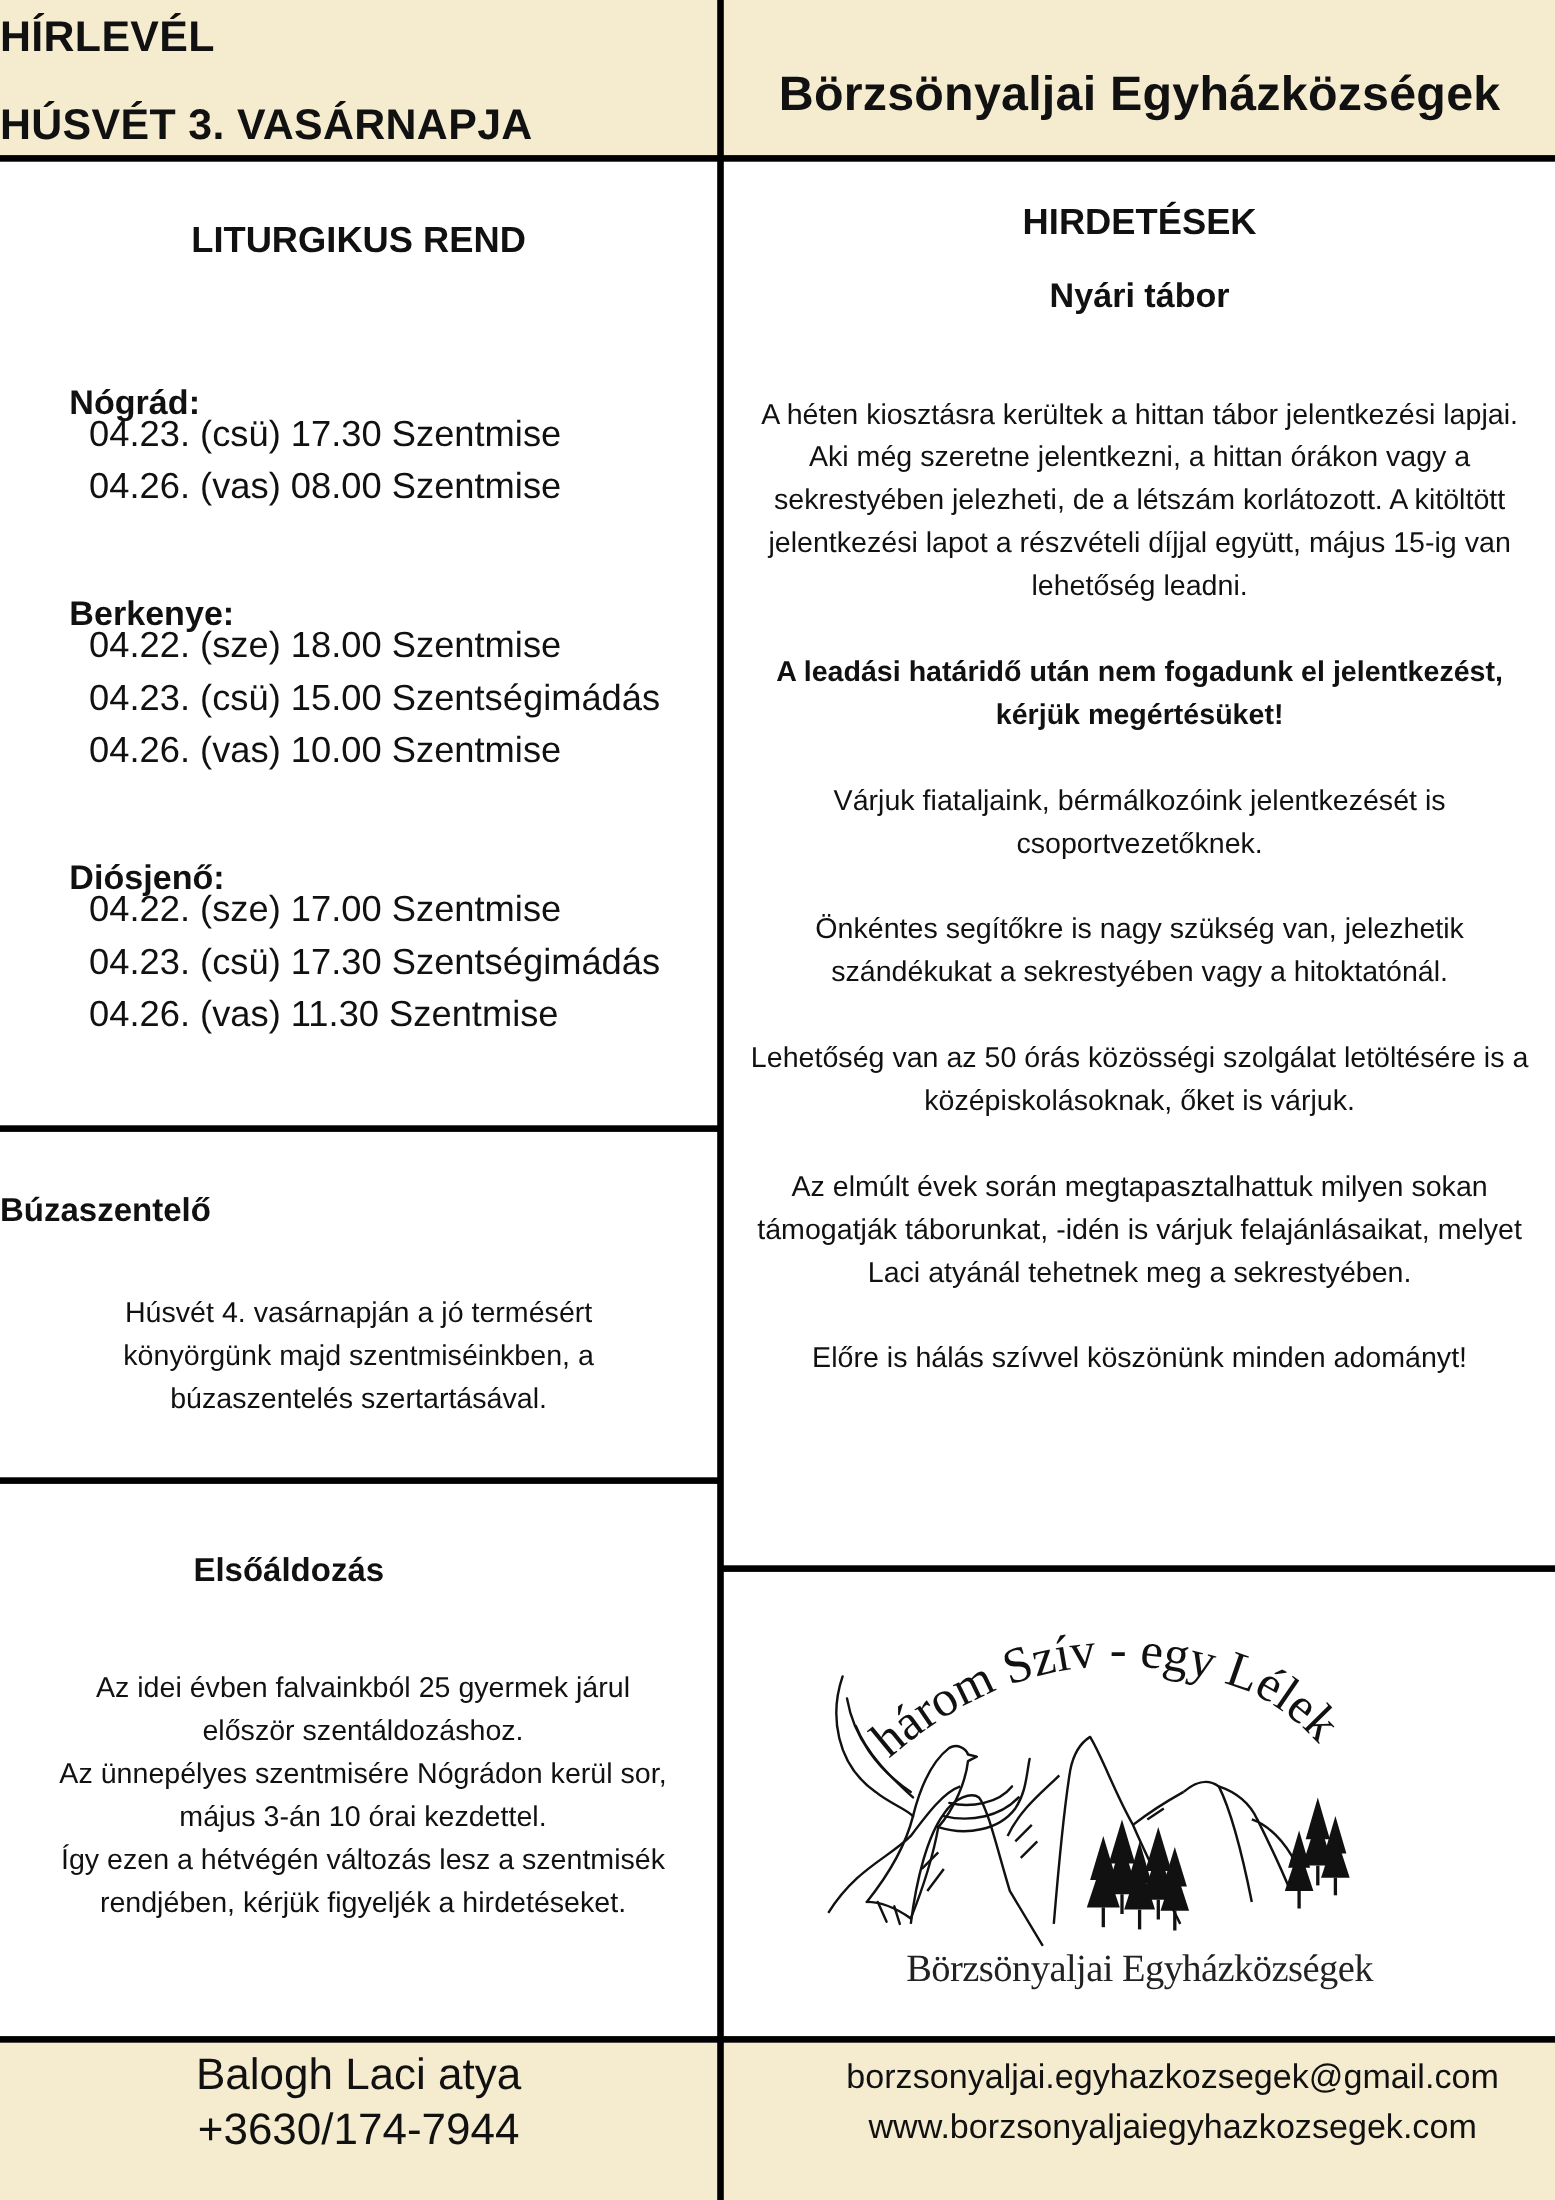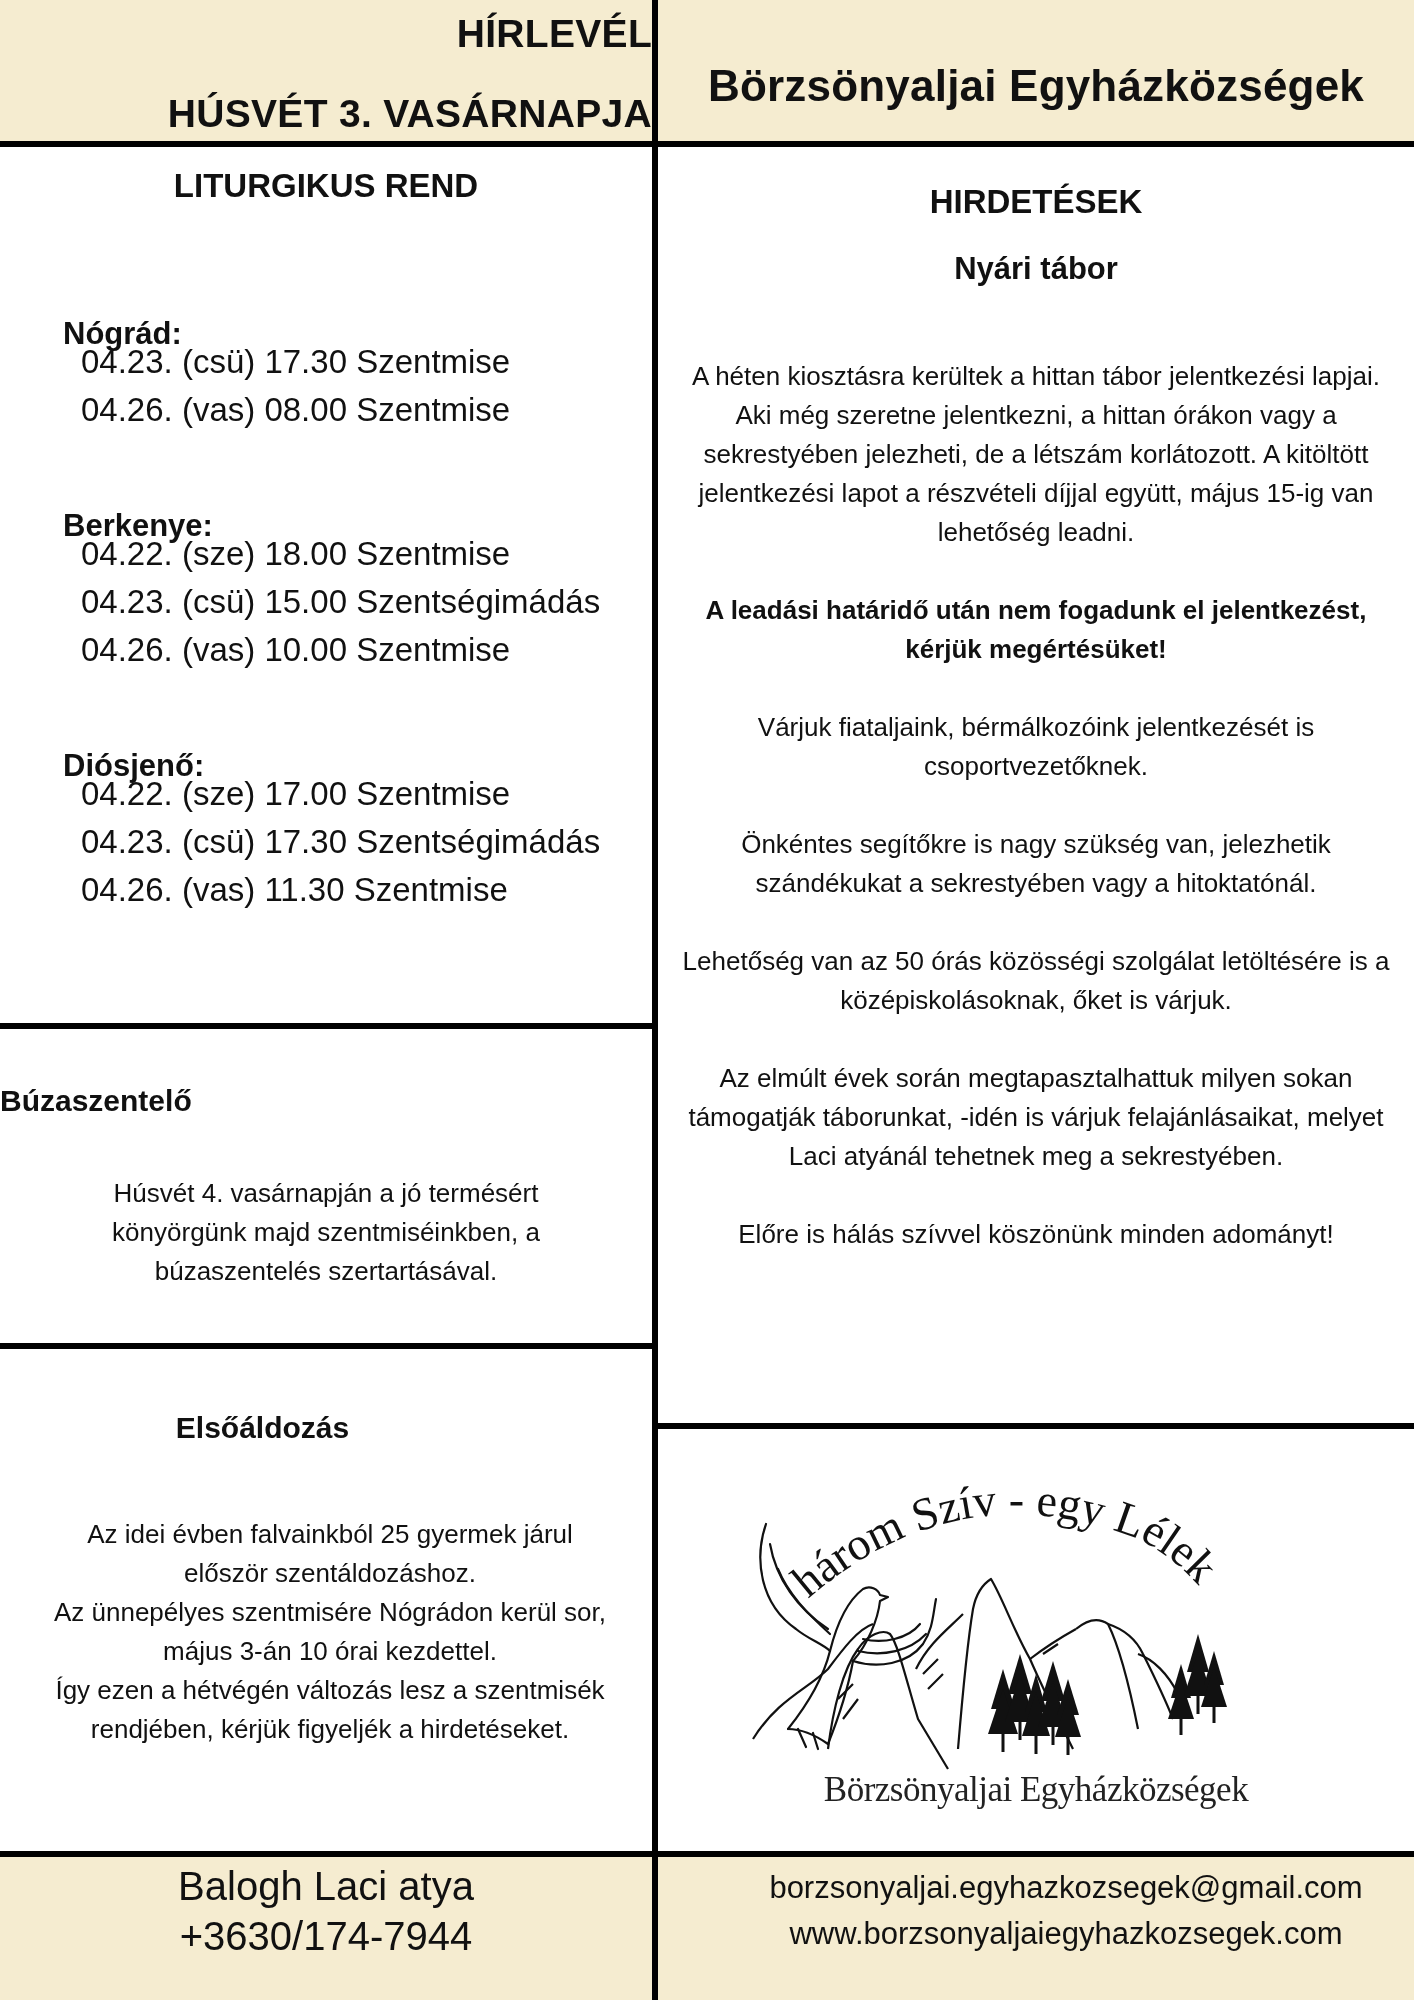--- a/index.html
+++ b/index.html
@@ -6,27 +6,27 @@
   html, body { width: 1414px; height: 2000px; background: #ffffff; overflow: hidden; }
   body { position: relative; font-family: "Liberation Sans", "DejaVu Sans", sans-serif; color: #111; }
 
   .cream { background: #f5ecd0; }
   .hline { position: absolute; background: #000; height: 6px; }
   .vline { position: absolute; background: #000; width: 6px; }
 
   .cell { position: absolute; }
 
   
-  #hdr-left { left: 0; top: 0; width: 652px; height: 141px; display: flex; flex-direction: column; justify-content: center; align-items: flex-end; padding-top: 6px; gap: 34px; }
+  #hdr-left { left: 0; top: 0; width: 652px; height: 141px; display: flex; flex-direction: column; justify-content: center; align-items: flex-start; padding-top: 6px; gap: 34px; }
   #hdr-left .t { font-weight: 700; font-size: 39px; line-height: 46px; letter-spacing: 0.3px; }
   #hdr-right { left: 658px; top: 0; width: 756px; height: 141px; display: flex; align-items: center; justify-content: center; padding-top: 30px; }
   #hdr-right .t { font-weight: 700; font-size: 44px; letter-spacing: 0.2px; }
 
   
-  #lit { left: 0; top: 131px; width: 652px; height: 772px; }
+  #lit { left: 0; top: 163px; width: 652px; height: 772px; }
   #lit h2 { position: absolute; left: 0; width: 652px; top: 36px; text-align: center; font-size: 33px; font-weight: 700; }
   .village { position: absolute; left: 63px; font-size: 31px; font-weight: 700; margin-top: 19px; }
   .entry { position: absolute; left: 81px; font-size: 33px; font-weight: 400; white-space: nowrap; }
 
   
   #buza { left: 0; top: 1029px; width: 652px; height: 314px; }
   #buza h3 { position: absolute; top: 55px; width: 100%; text-align: left; font-size: 30px; font-weight: 700; }
   #buza p { position: absolute; top: 145px; left: 60px; width: 532px; text-align: center; font-size: 26px; line-height: 39px; }
 
   

